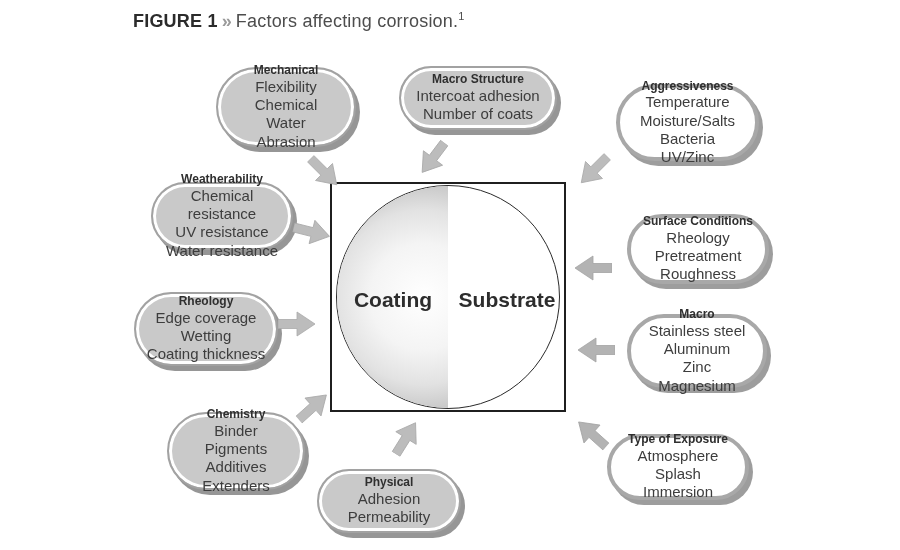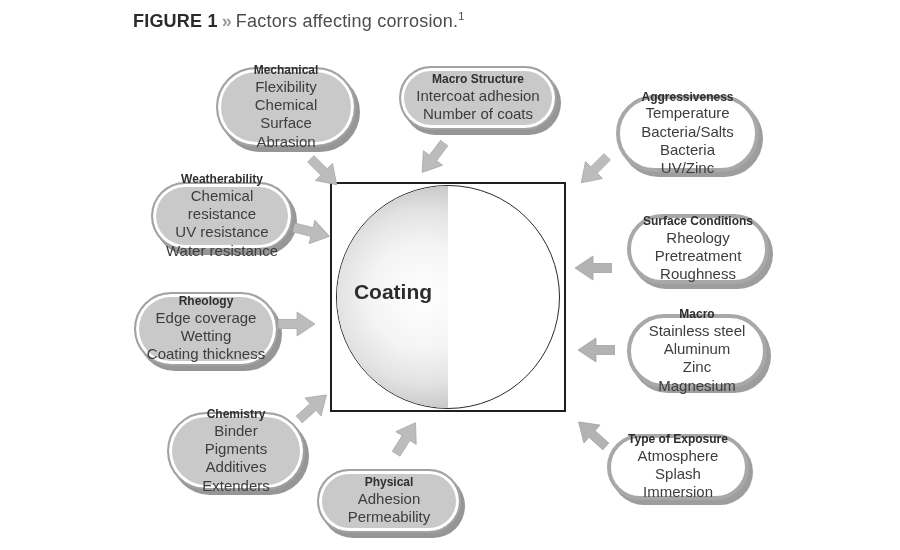--- a/index.html
+++ b/index.html
@@ -23,21 +23,21 @@
   .sphere {
     position: absolute; left: 50%; top: 1px; transform: translateX(-50%);
     width: 224px; height: 224px; border-radius: 50%;
     border: 1px solid #2a2a2a; overflow: hidden; background: #ffffff;
   }
   .sphere-left {
     position: absolute; left: 0; top: 0; width: 50%; height: 100%;
     background: radial-gradient(circle at 78% 50%, #ffffff 0%, #f4f4f4 38%, #e2e2e2 62%, #c2c2c2 85%, #9f9f9f 100%);
   }
   .half-label {
-    position: absolute; top: 96px; font-size: 21px; font-weight: bold; color: #2d2d2d;
+    position: absolute; top: 104px; font-size: 21px; font-weight: bold; color: #2d2d2d;
     width: 118px; text-align: center;
   }
   .half-label.coating { left: 2px; }
   .half-label.substrate { left: 116px; }
 
   
   .pill {
     position: absolute; border-radius: 60px; text-align: center;
     display: flex; flex-direction: column; justify-content: center;
     padding: 4px 8px; line-height: 1.22;
@@ -51,21 +51,21 @@
     background: #ffffff;
     border: 4px solid #a8a8a8;
     box-shadow: inset 0 0 0 2px #ffffff, 4px 5px 0 0 #9d9d9d;
   }
   .pill .pill-title { font-size: 12px; font-weight: bold; color: #2f2f2f; }
   .pill .pill-item  { font-size: 15px; color: #3d3d3d; }
 
   
   .p-mechanical      { left: 216px; top: 67px;  width: 140px; height: 80px; }
   .p-macro           { left: 399px; top: 66px;  width: 158px; height: 64px; }
-  .p-aggressiveness  { left: 616px; top: 84px;  width: 143px; height: 77px; margin-top: 11px; }
+  .p-aggressiveness  { left: 616px; top: 84px;  width: 143px; height: 77px; }
   .p-weatherability  { left: 151px; top: 182px; width: 142px; height: 68px; justify-content: center; }
   .p-surface         { left: 627px; top: 214px; width: 142px; height: 70px; }
   .p-rheology        { left: 134px; top: 292px; width: 144px; height: 74px; }
   .p-type            { left: 627px; top: 314px; width: 140px; height: 74px; }
   .p-chemistry       { left: 167px; top: 412px; width: 138px; height: 78px; }
   .p-physical        { left: 317px; top: 469px; width: 144px; height: 64px; align-items: center; }
   .p-exposure        { left: 607px; top: 434px; width: 142px; height: 66px; }
 
   
   .arrow { position: absolute; width: 38px; height: 26px; }
@@ -86,40 +86,41 @@
 
 <div class="fig-caption">
   <span class="fig-label">FIGURE 1</span><span class="fig-sep">»</span><span>Factors affecting corrosion.</span><sup>1</sup>
 </div>
 
 <div class="center-square">
   <div class="sphere">
     <div class="sphere-left"></div>
   </div>
   <div class="half-label coating">Coating</div>
+  <div class="half-label substrate">Substrate</div>
 </div>
 
 <div class="pill gray p-mechanical">
   <div class="pill-title">Mechanical</div>
   <div class="pill-item">Flexibility</div>
   <div class="pill-item">Chemical</div>
-  <div class="pill-item">Surface</div>
+  <div class="pill-item">Water</div>
   <div class="pill-item">Abrasion</div>
 </div>
 
 <div class="pill gray p-macro">
   <div class="pill-title">Macro Structure</div>
   <div class="pill-item">Intercoat adhesion</div>
   <div class="pill-item">Number of coats</div>
 </div>
 
 <div class="pill white p-aggressiveness">
   <div class="pill-title">Aggressiveness</div>
   <div class="pill-item">Temperature</div>
-  <div class="pill-item">Bacteria/Salts</div>
+  <div class="pill-item">Moisture/Salts</div>
   <div class="pill-item">Bacteria</div>
   <div class="pill-item">UV/Zinc</div>
 </div>
 
 <div class="pill gray p-weatherability">
   <div class="pill-title">Weatherability</div>
   <div class="pill-item">Chemical resistance</div>
   <div class="pill-item">UV resistance</div>
   <div class="pill-item">Water resistance</div>
 </div>

